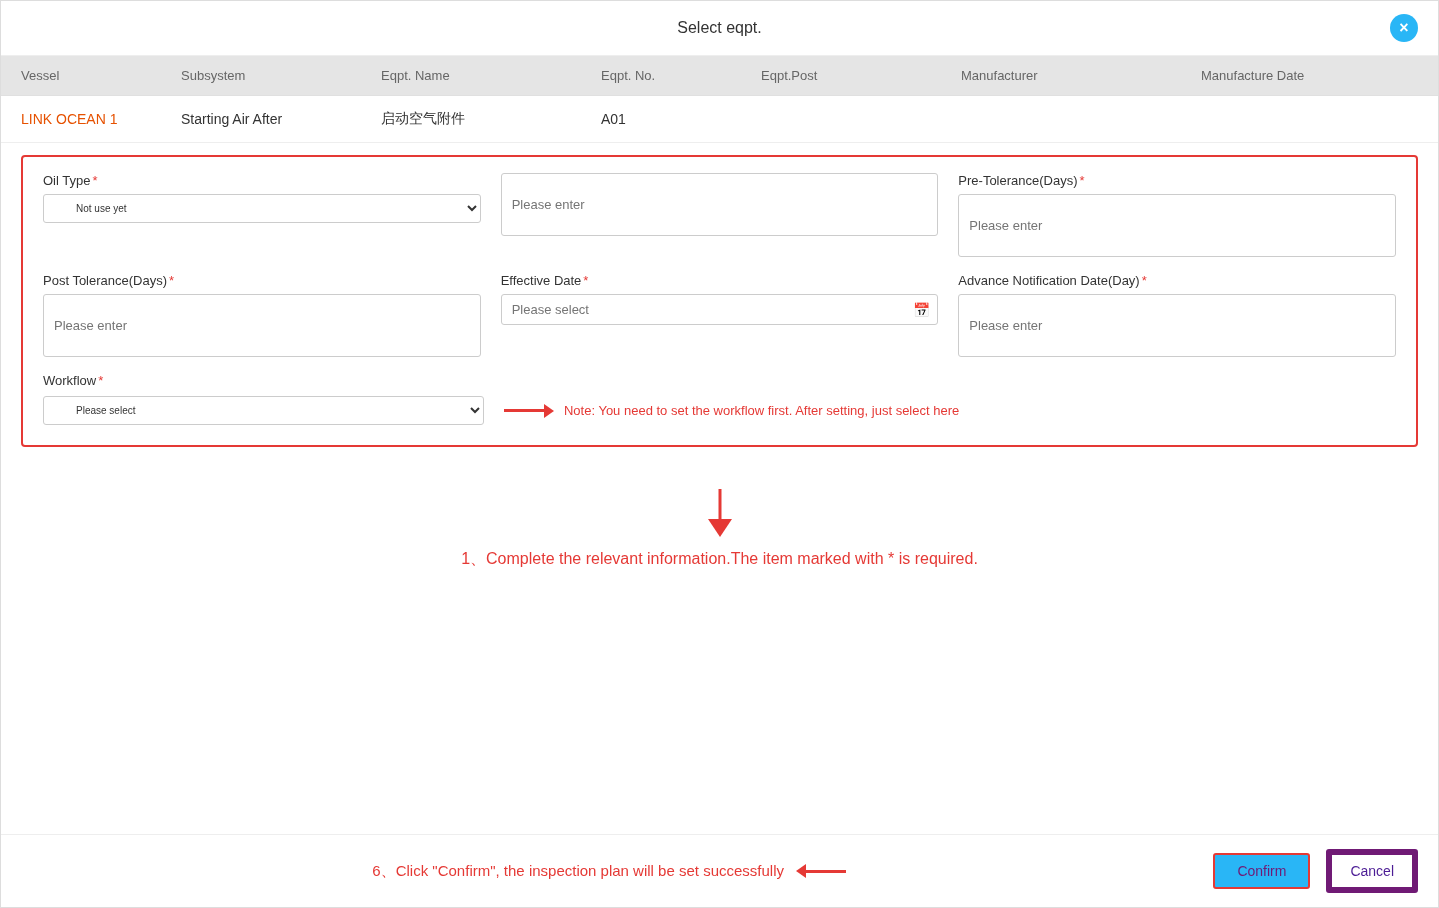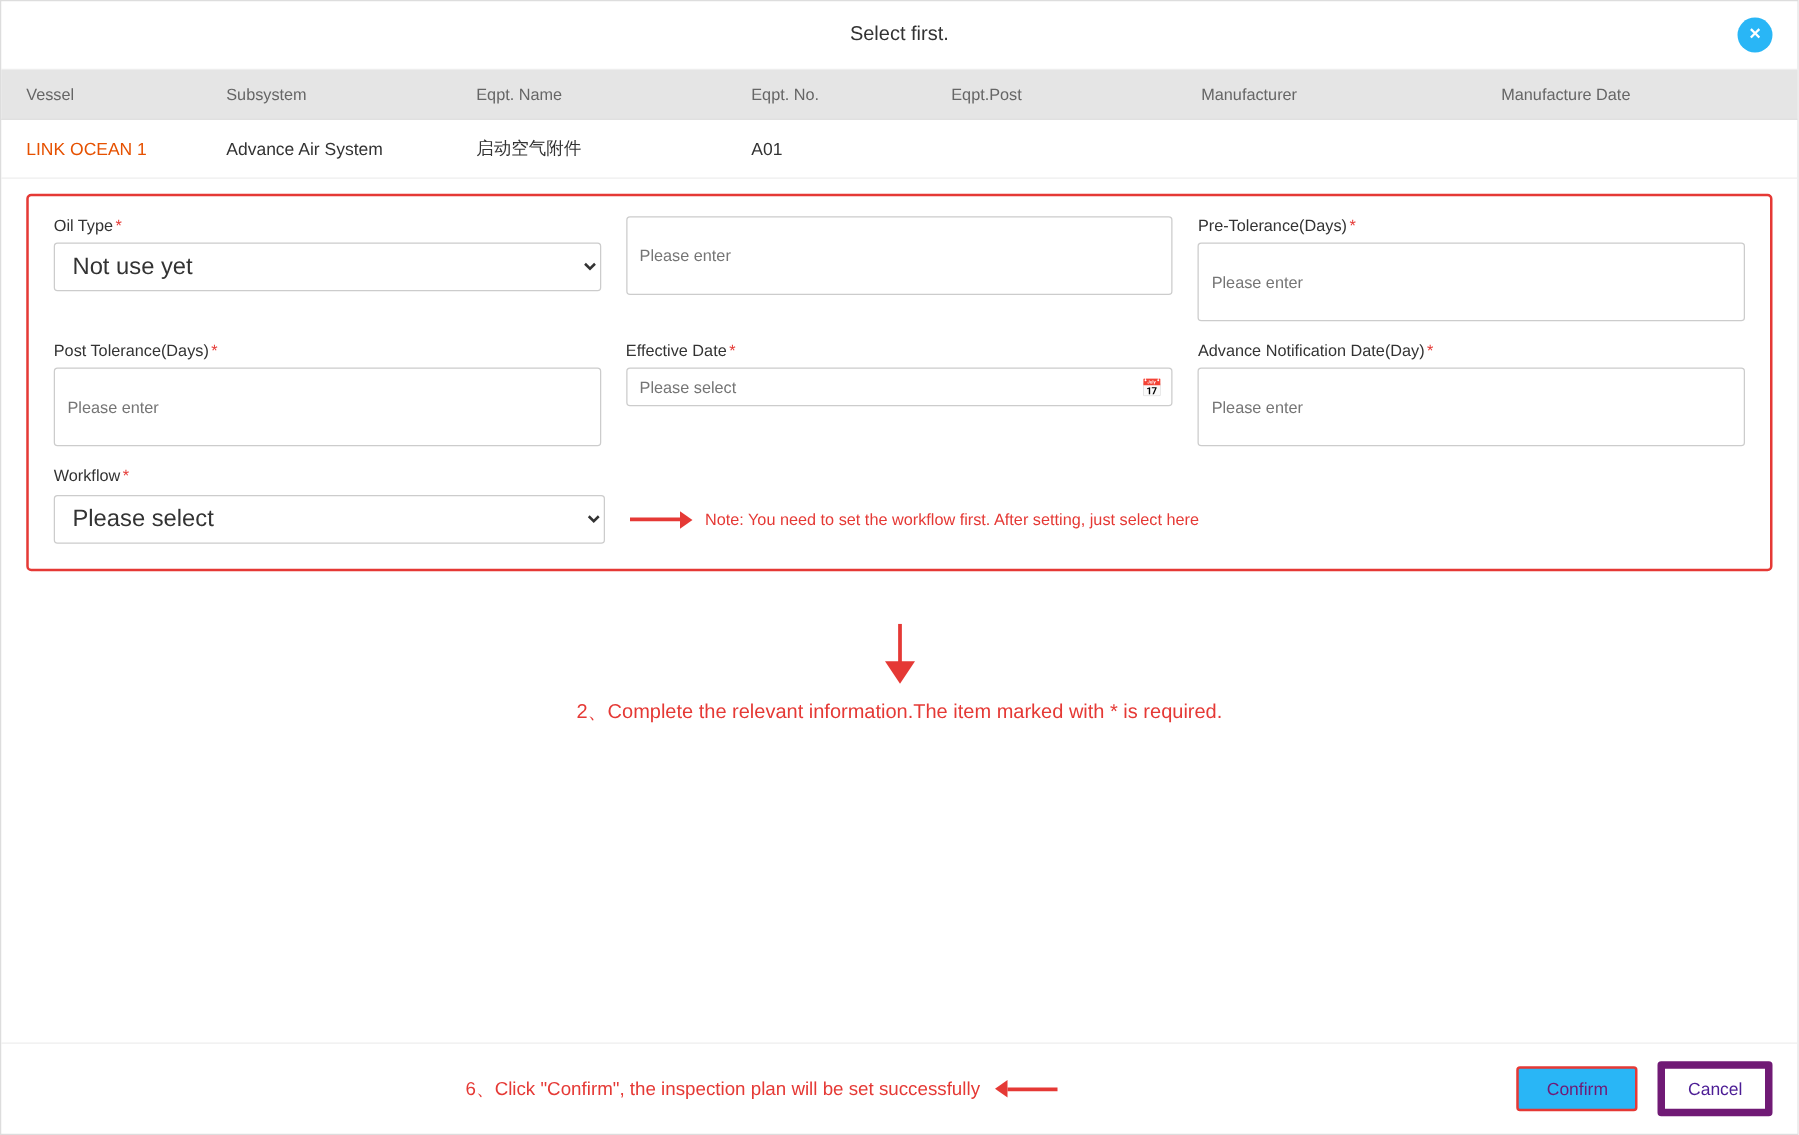--- a/index.html
+++ b/index.html
@@ -102,22 +102,22 @@
       border-radius: 3px;
       padding: 23px 10px;
       font-size: 13px;
       color: #0c4a6e;
       outline: none;
       width: 100%;
     }
     .form-select {
       border: 1px solid #ccc;
       border-radius: 3px;
-      padding: 7px 10px;
-      font-size: 19px;
+      padding: 7px 28px;
+      font-size: 10px;
       color: #333;
       outline: none;
       width: 100%;
       background: #fff;
       cursor: pointer;
     }
     .date-input-wrap {
       position: relative;
     }
     .date-input-wrap input {
@@ -253,39 +253,39 @@
       height: 3px;
       background: #e53935;
     }
   </style>
 </head>
 <body>
 
 <div class="modal-container">
 
   <div class="modal-header">
-    <span class="modal-title">Select first.</span>
+    <span class="modal-title">Select eqpt.</span>
     <button class="close-btn">×</button>
   </div>
 
   <div class="table-header">
     <span>Vessel</span>
     <span>Subsystem</span>
     <span>Eqpt. Name</span>
     <span>Eqpt. No.</span>
     <span>Eqpt.Post</span>
     <span>Manufacturer</span>
     <span>Manufacture Date</span>
   </div>
 
   <div class="table-row">
     <span>
       <a class="vessel-link">LINK OCEAN 1</a>
     </span>
-    <span>Advance Air System</span>
+    <span>Starting Air After</span>
     <span>启动空气附件</span>
     <span>A01</span>
     <span></span>
     <span></span>
     <span></span>
   </div>
 
   <div class="form-section">
 
     <div class="form-row">
@@ -351,21 +351,21 @@
       </div>
     </div>
   </div>
 
   <div class="instruction-section">
 
     <svg class="down-arrow-svg" width="40" height="50" viewBox="0 0 40 50">
       <line x1="20" y1="0" x2="20" y2="36" stroke="#e53935" stroke-width="3"></line>
       <polygon points="20,48 8,30 32,30" fill="#e53935"></polygon>
     </svg>
-    <p class="instruction-text">2、Complete the relevant information.The item marked with * is required.</p>
+    <p class="instruction-text">1、Complete the relevant information.The item marked with * is required.</p>
   </div>
 
   <div class="footer">
     <div class="footer-text">
       <span>6、Click "Confirm", the inspection plan will be  set successfully</span>
       <span class="footer-arrow-left"></span>
     </div>
     <button class="confirm-btn">Confirm</button>
     <button class="cancel-btn">Cancel</button>
   </div>

